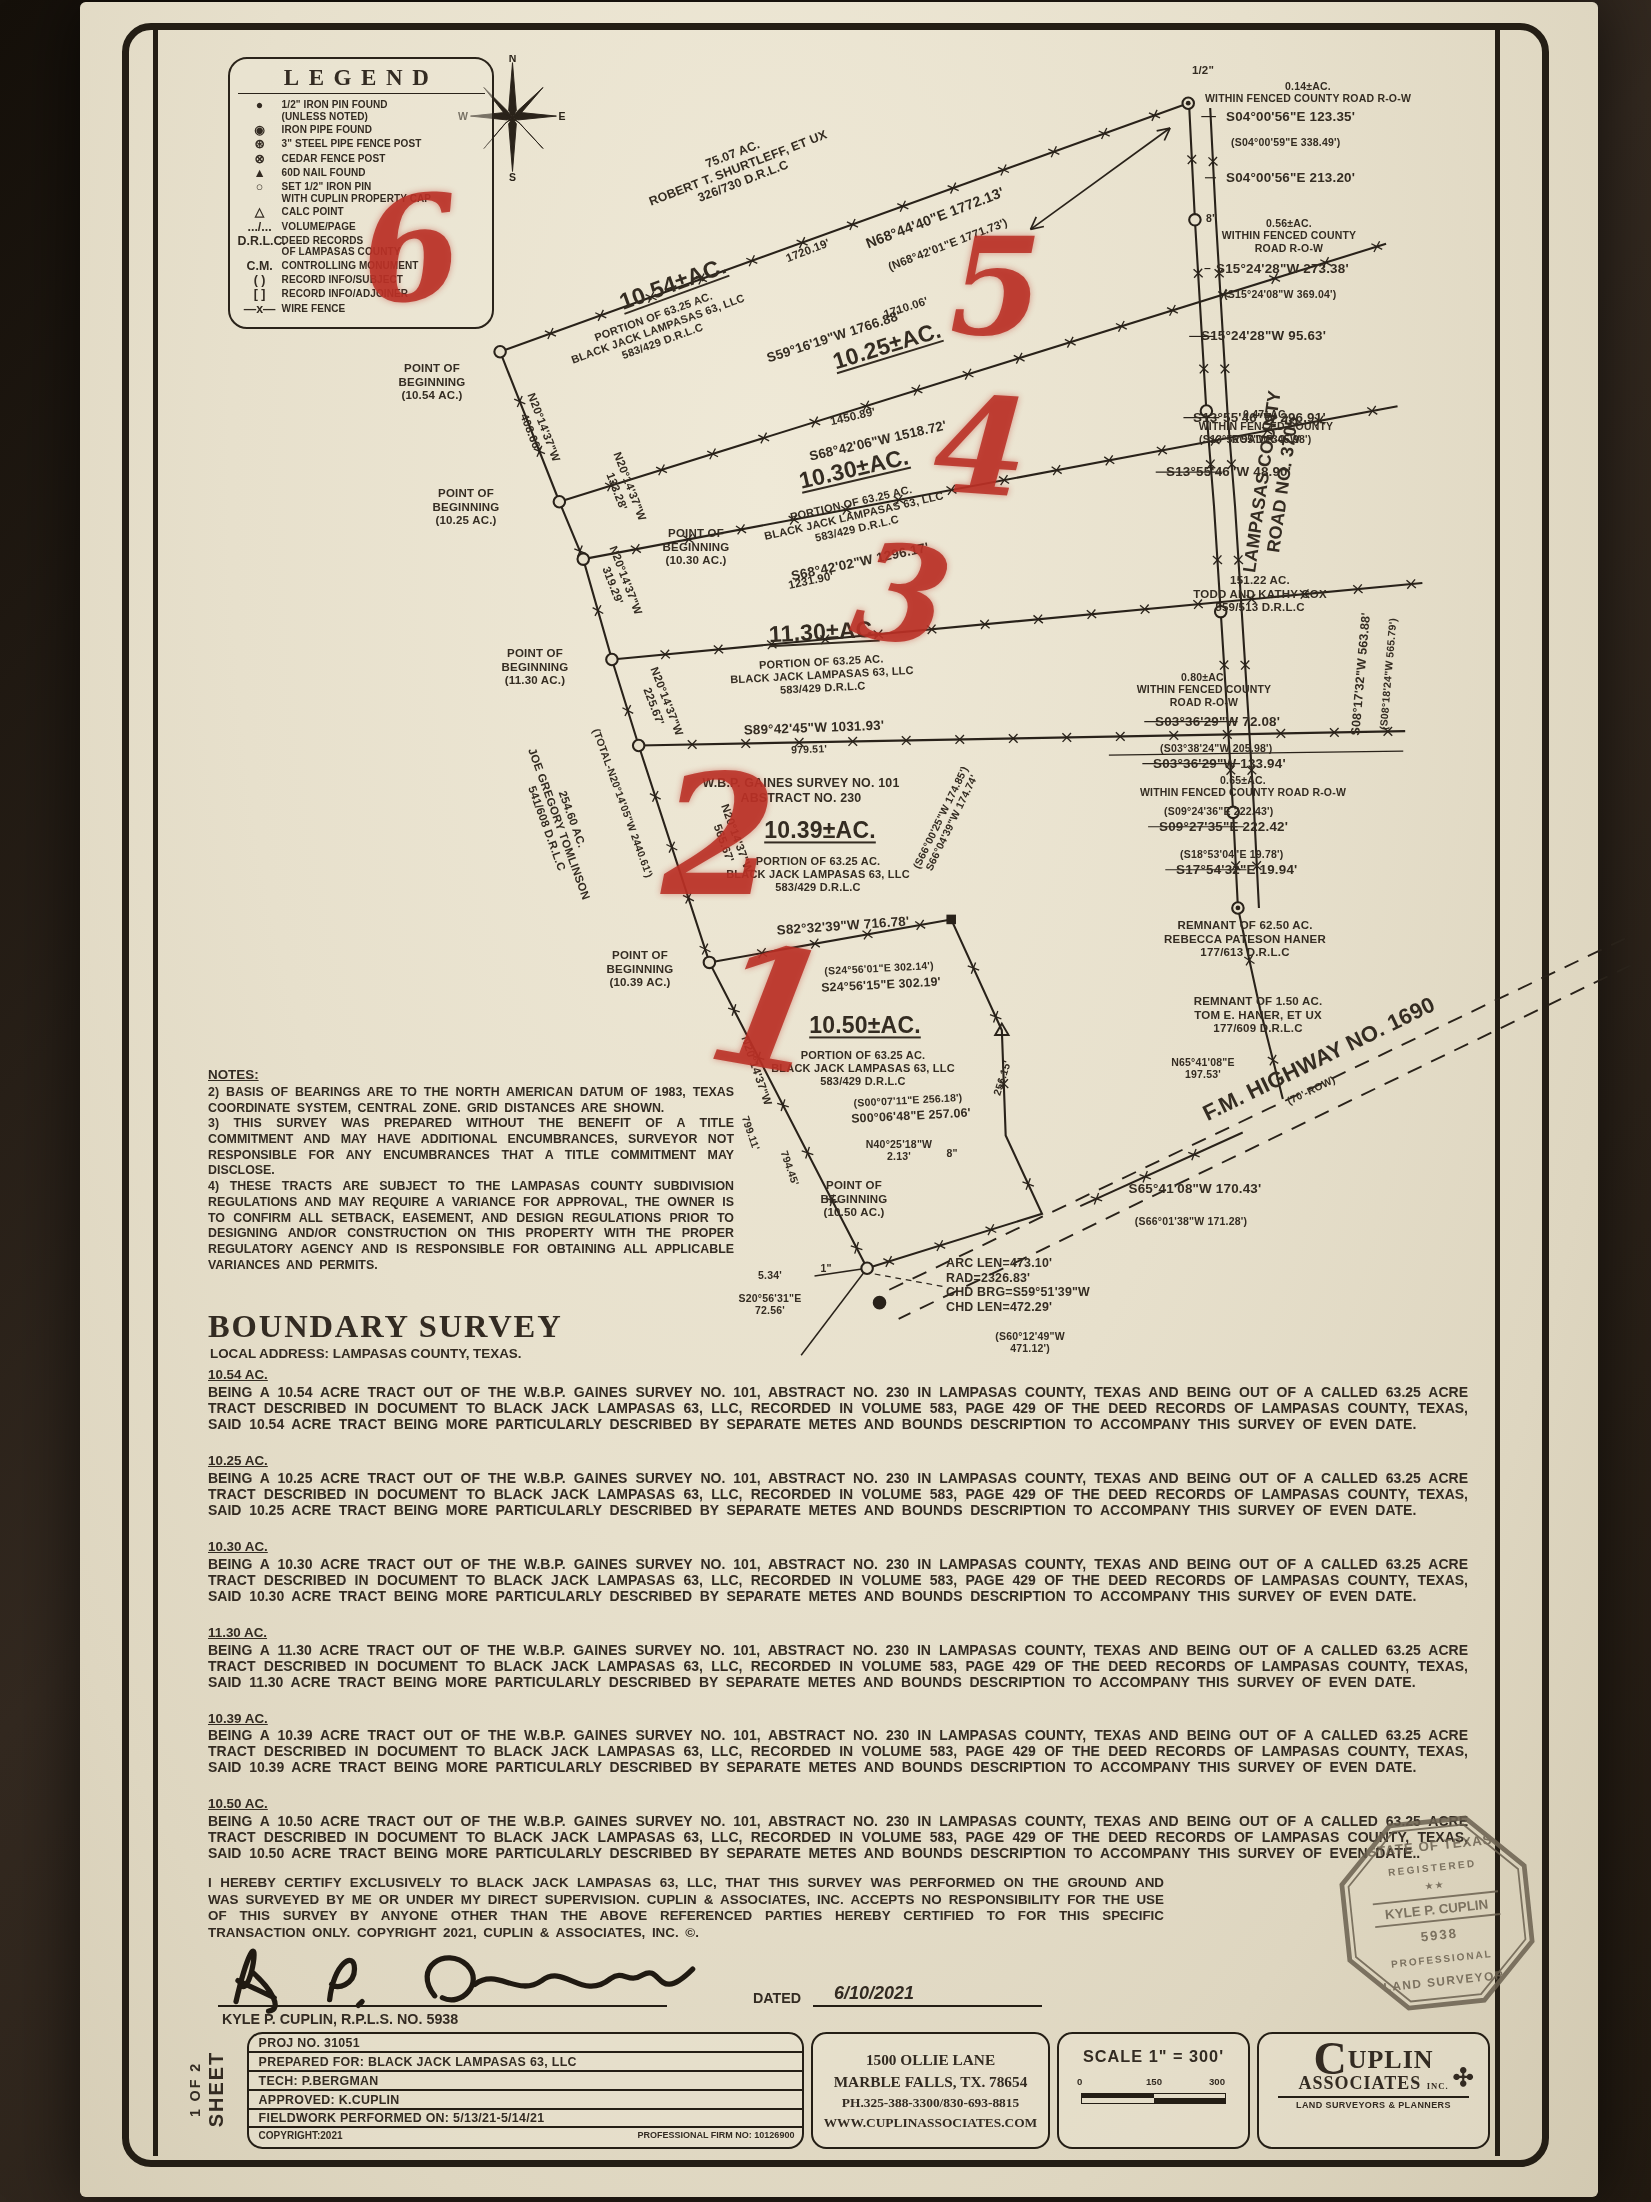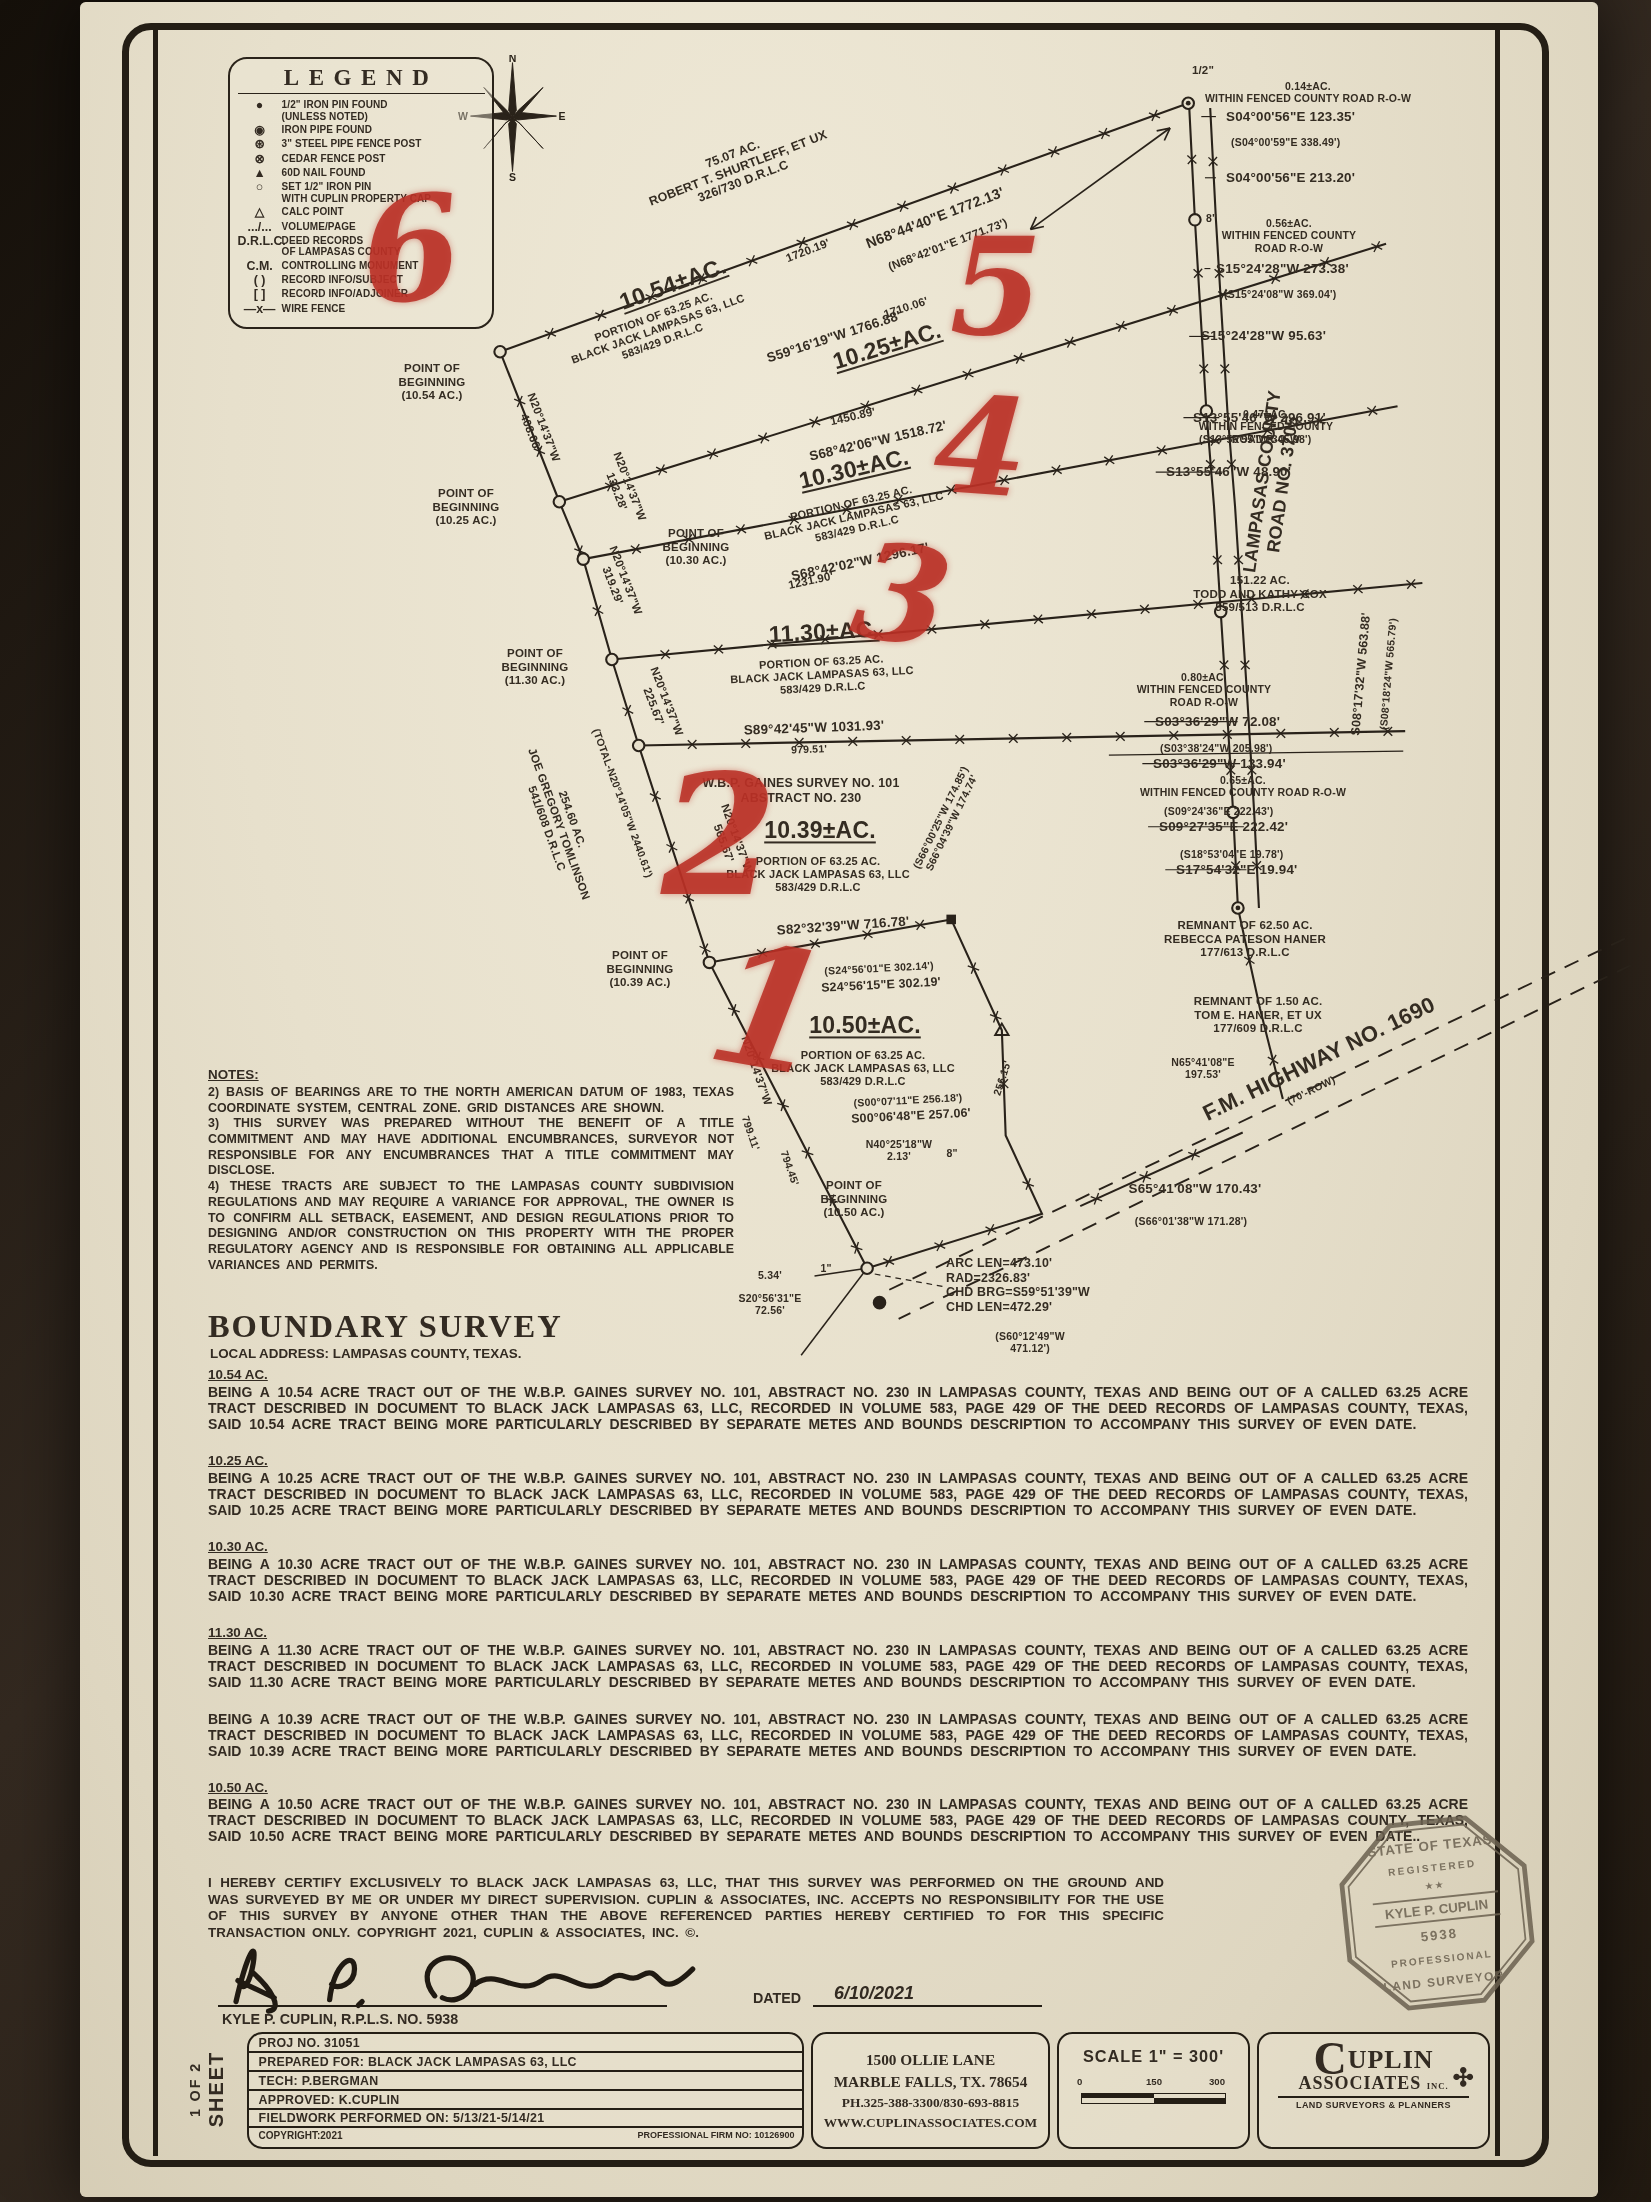--- a/index.html
+++ b/index.html
@@ -625,20 +625,21 @@
     <div class="bs-addr">LOCAL ADDRESS: LAMPASAS COUNTY, TEXAS.</div>
     <div class="descs" id="descs">
         <div class="desc-h">10.54 AC.</div>
         <p class="desc-p">BEING A 10.54 ACRE TRACT OUT OF THE W.B.P. GAINES SURVEY NO. 101, ABSTRACT NO. 230 IN LAMPASAS COUNTY, TEXAS AND BEING OUT OF A CALLED 63.25 ACRE TRACT DESCRIBED IN DOCUMENT TO BLACK JACK LAMPASAS 63, LLC, RECORDED IN VOLUME 583, PAGE 429 OF THE DEED RECORDS OF LAMPASAS COUNTY, TEXAS, SAID 10.54 ACRE TRACT BEING MORE PARTICULARLY DESCRIBED BY SEPARATE METES AND BOUNDS DESCRIPTION TO ACCOMPANY THIS SURVEY OF EVEN DATE.</p>
         <div class="desc-h">10.25 AC.</div>
         <p class="desc-p">BEING A 10.25 ACRE TRACT OUT OF THE W.B.P. GAINES SURVEY NO. 101, ABSTRACT NO. 230 IN LAMPASAS COUNTY, TEXAS AND BEING OUT OF A CALLED 63.25 ACRE TRACT DESCRIBED IN DOCUMENT TO BLACK JACK LAMPASAS 63, LLC, RECORDED IN VOLUME 583, PAGE 429 OF THE DEED RECORDS OF LAMPASAS COUNTY, TEXAS, SAID 10.25 ACRE TRACT BEING MORE PARTICULARLY DESCRIBED BY SEPARATE METES AND BOUNDS DESCRIPTION TO ACCOMPANY THIS SURVEY OF EVEN DATE.</p>
         <div class="desc-h">10.30 AC.</div>
         <p class="desc-p">BEING A 10.30 ACRE TRACT OUT OF THE W.B.P. GAINES SURVEY NO. 101, ABSTRACT NO. 230 IN LAMPASAS COUNTY, TEXAS AND BEING OUT OF A CALLED 63.25 ACRE TRACT DESCRIBED IN DOCUMENT TO BLACK JACK LAMPASAS 63, LLC, RECORDED IN VOLUME 583, PAGE 429 OF THE DEED RECORDS OF LAMPASAS COUNTY, TEXAS, SAID 10.30 ACRE TRACT BEING MORE PARTICULARLY DESCRIBED BY SEPARATE METES AND BOUNDS DESCRIPTION TO ACCOMPANY THIS SURVEY OF EVEN DATE.</p>
         <div class="desc-h">11.30 AC.</div>
         <p class="desc-p">BEING A 11.30 ACRE TRACT OUT OF THE W.B.P. GAINES SURVEY NO. 101, ABSTRACT NO. 230 IN LAMPASAS COUNTY, TEXAS AND BEING OUT OF A CALLED 63.25 ACRE TRACT DESCRIBED IN DOCUMENT TO BLACK JACK LAMPASAS 63, LLC, RECORDED IN VOLUME 583, PAGE 429 OF THE DEED RECORDS OF LAMPASAS COUNTY, TEXAS, SAID 11.30 ACRE TRACT BEING MORE PARTICULARLY DESCRIBED BY SEPARATE METES AND BOUNDS DESCRIPTION TO ACCOMPANY THIS SURVEY OF EVEN DATE.</p>
+        <div class="desc-h">10.39 AC.</div>
         <p class="desc-p">BEING A 10.39 ACRE TRACT OUT OF THE W.B.P. GAINES SURVEY NO. 101, ABSTRACT NO. 230 IN LAMPASAS COUNTY, TEXAS AND BEING OUT OF A CALLED 63.25 ACRE TRACT DESCRIBED IN DOCUMENT TO BLACK JACK LAMPASAS 63, LLC, RECORDED IN VOLUME 583, PAGE 429 OF THE DEED RECORDS OF LAMPASAS COUNTY, TEXAS, SAID 10.39 ACRE TRACT BEING MORE PARTICULARLY DESCRIBED BY SEPARATE METES AND BOUNDS DESCRIPTION TO ACCOMPANY THIS SURVEY OF EVEN DATE.</p>
         <div class="desc-h">10.50 AC.</div>
         <p class="desc-p">BEING A 10.50 ACRE TRACT OUT OF THE W.B.P. GAINES SURVEY NO. 101, ABSTRACT NO. 230 IN LAMPASAS COUNTY, TEXAS AND BEING OUT OF A CALLED 63.25 ACRE TRACT DESCRIBED IN DOCUMENT TO BLACK JACK LAMPASAS 63, LLC, RECORDED IN VOLUME 583, PAGE 429 OF THE DEED RECORDS OF LAMPASAS COUNTY, TEXAS, SAID 10.50 ACRE TRACT BEING MORE PARTICULARLY DESCRIBED BY SEPARATE METES AND BOUNDS DESCRIPTION TO ACCOMPANY THIS SURVEY OF EVEN DATE..</p>
       </div>
 
     <div class="cert">I HEREBY CERTIFY EXCLUSIVELY TO BLACK JACK LAMPASAS 63, LLC, THAT THIS SURVEY WAS PERFORMED ON THE GROUND AND WAS SURVEYED BY ME OR UNDER MY DIRECT SUPERVISION.   CUPLIN &amp; ASSOCIATES, INC. ACCEPTS NO RESPONSIBILITY FOR THE USE OF THIS SURVEY BY ANYONE OTHER THAN THE ABOVE REFERENCED PARTIES HEREBY CERTIFIED TO FOR THIS SPECIFIC TRANSACTION ONLY. COPYRIGHT 2021, CUPLIN &amp; ASSOCIATES, INC. ©.</div>
 
     <svg style="position:absolute;left:215px;top:1925px;" width="535" height="92" viewBox="0 0 560 96">
       <g stroke="#201a12" stroke-width="5.5" fill="none" stroke-linecap="round">
         <path d="M22,80 C34,28 44,14 40,40 C37,58 30,72 26,60"></path>

